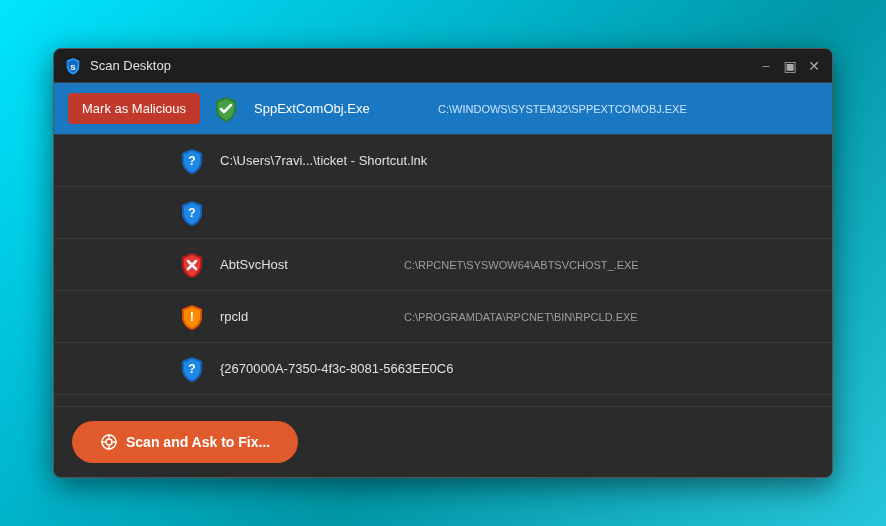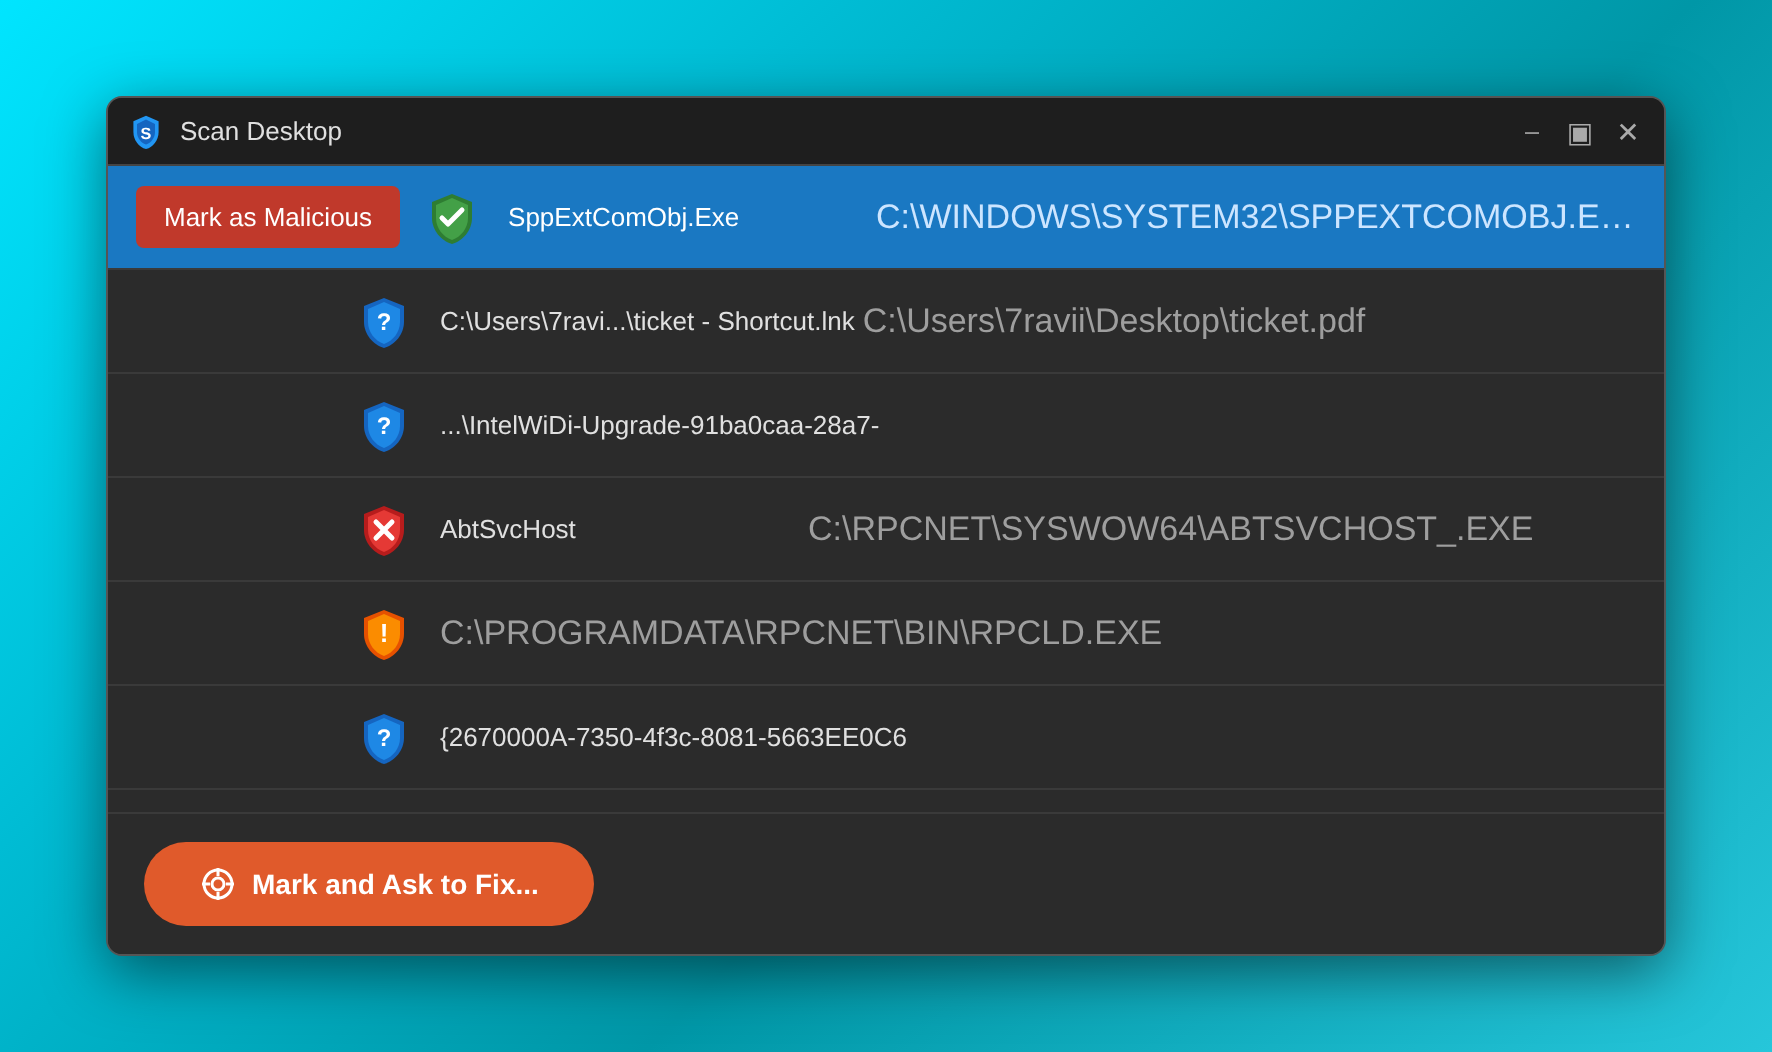--- a/index.html
+++ b/index.html
@@ -144,21 +144,21 @@
       min-width: 180px;
       white-space: nowrap;
     }
 
     .list-item.selected .item-name {
       color: #fff;
     }
 
     .item-path {
       color: #9e9e9e;
-      font-size: 17px;
+      font-size: 11px;
       white-space: nowrap;
       overflow: hidden;
       text-overflow: ellipsis;
     }
 
     .list-item.selected .item-path {
       color: #cce5ff;
     }
 
     .footer {
@@ -231,35 +231,30 @@
       <div class="list-item">
         <div class="shield-icon shield-blue" style="margin-left:110px;">
           <svg width="28" height="28" viewBox="0 0 28 28">
             <path d="M14 2L4 6v8c0 6 4.5 11.5 10 13 5.5-1.5 10-7 10-13V6L14 2z" fill="#1565c0"></path>
             <path d="M14 4L6 7.5V14c0 5 3.5 9.5 8 11 4.5-1.5 8-6 8-11V7.5L14 4z" fill="#1e88e5"></path>
             <text x="14" y="18" text-anchor="middle" fill="white" font-size="12" font-weight="bold">?</text>
           </svg>
         </div>
         <div class="item-info">
           <span class="item-name">C:\Users\7ravi...\ticket - Shortcut.lnk</span>
-          <span class="item-path">C:\Users\7ravii\Desktop\ticket.pdf</span>
         </div>
       </div>
 
       <div class="list-item">
         <div class="shield-icon shield-blue" style="margin-left:110px;">
           <svg width="28" height="28" viewBox="0 0 28 28">
             <path d="M14 2L4 6v8c0 6 4.5 11.5 10 13 5.5-1.5 10-7 10-13V6L14 2z" fill="#1565c0"></path>
             <path d="M14 4L6 7.5V14c0 5 3.5 9.5 8 11 4.5-1.5 8-6 8-11V7.5L14 4z" fill="#1e88e5"></path>
             <text x="14" y="18" text-anchor="middle" fill="white" font-size="12" font-weight="bold">?</text>
           </svg>
-        </div>
-        <div class="item-info">
-          <span class="item-name">...\IntelWiDi-Upgrade-91ba0caa-28a7-</span>
-          <span class="item-path"></span>
         </div>
       </div>
 
       <div class="list-item">
         <div class="shield-icon shield-red" style="margin-left:110px;">
           <svg width="28" height="28" viewBox="0 0 28 28">
             <path d="M14 2L4 6v8c0 6 4.5 11.5 10 13 5.5-1.5 10-7 10-13V6L14 2z" fill="#b71c1c"></path>
             <path d="M14 4L6 7.5V14c0 5 3.5 9.5 8 11 4.5-1.5 8-6 8-11V7.5L14 4z" fill="#e53935"></path>
             <line x1="10" y1="10" x2="18" y2="18" stroke="white" stroke-width="2.5" stroke-linecap="round"></line>
             <line x1="18" y1="10" x2="10" y2="18" stroke="white" stroke-width="2.5" stroke-linecap="round"></line>
@@ -273,20 +268,21 @@
 
       <div class="list-item">
         <div class="shield-icon shield-orange" style="margin-left:110px;">
           <svg width="28" height="28" viewBox="0 0 28 28">
             <path d="M14 2L4 6v8c0 6 4.5 11.5 10 13 5.5-1.5 10-7 10-13V6L14 2z" fill="#e65100"></path>
             <path d="M14 4L6 7.5V14c0 5 3.5 9.5 8 11 4.5-1.5 8-6 8-11V7.5L14 4z" fill="#fb8c00"></path>
             <text x="14" y="18" text-anchor="middle" fill="white" font-size="13" font-weight="bold">!</text>
           </svg>
         </div>
         <div class="item-info">
+          <span class="item-name">rpcld</span>
           <span class="item-path">C:\PROGRAMDATA\RPCNET\BIN\RPCLD.EXE</span>
         </div>
       </div>
 
       <div class="list-item">
         <div class="shield-icon shield-blue" style="margin-left:110px;">
           <svg width="28" height="28" viewBox="0 0 28 28">
             <path d="M14 2L4 6v8c0 6 4.5 11.5 10 13 5.5-1.5 10-7 10-13V6L14 2z" fill="#1565c0"></path>
             <path d="M14 4L6 7.5V14c0 5 3.5 9.5 8 11 4.5-1.5 8-6 8-11V7.5L14 4z" fill="#1e88e5"></path>
             <text x="14" y="18" text-anchor="middle" fill="white" font-size="12" font-weight="bold">?</text>
@@ -303,17 +299,17 @@
     <div class="footer">
       <button class="scan-fix-btn">
         <svg width="18" height="18" viewBox="0 0 18 18">
           <circle cx="9" cy="9" r="7" stroke="white" stroke-width="1.5" fill="none"></circle>
           <circle cx="9" cy="9" r="3" stroke="white" stroke-width="1.5" fill="none"></circle>
           <line x1="9" y1="1" x2="9" y2="5" stroke="white" stroke-width="1.5"></line>
           <line x1="9" y1="13" x2="9" y2="17" stroke="white" stroke-width="1.5"></line>
           <line x1="1" y1="9" x2="5" y2="9" stroke="white" stroke-width="1.5"></line>
           <line x1="13" y1="9" x2="17" y2="9" stroke="white" stroke-width="1.5"></line>
         </svg>
-        <span>Mark and Ask to Fix...</span>
+        <span>Scan and Ask to Fix...</span>
       </button>
     </div>
   </div>
 </div>
 
 </body></html>

